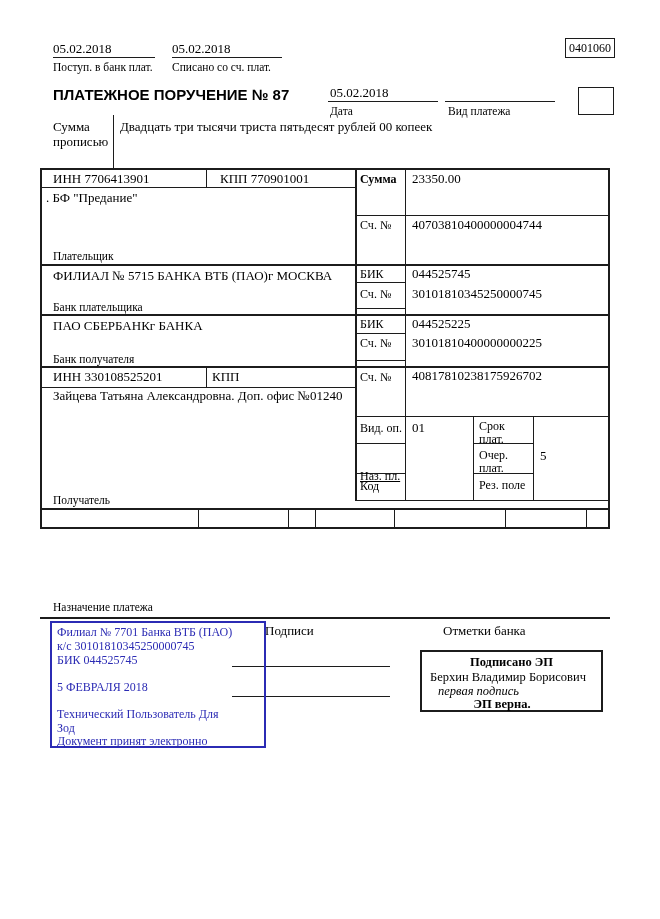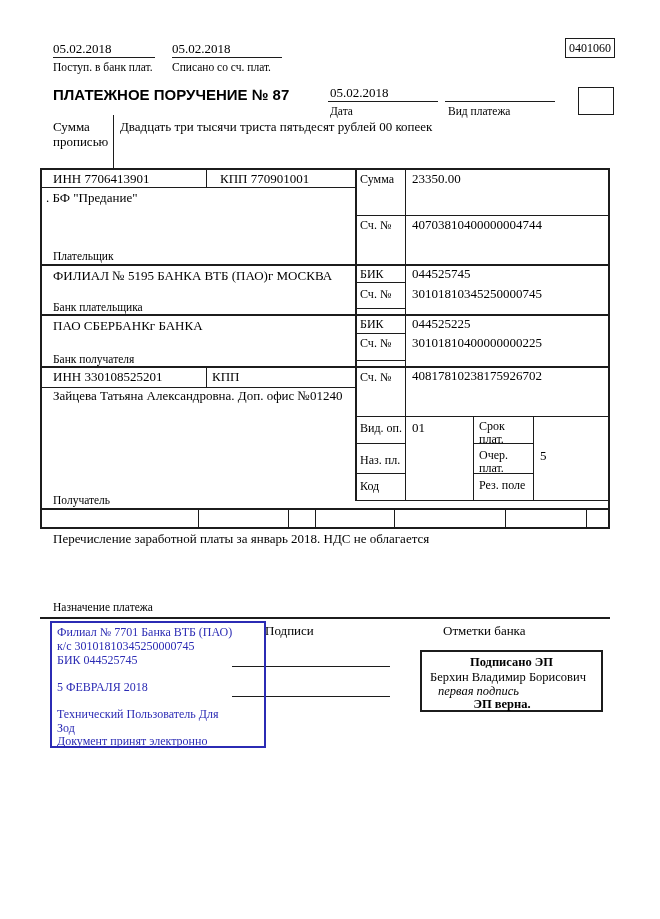--- a/index.html
+++ b/index.html
@@ -82,28 +82,28 @@
   <div class="vl" style="left:198px;top:508px;height:19px;"></div>
   <div class="vl" style="left:288px;top:508px;height:19px;"></div>
   <div class="vl" style="left:315px;top:508px;height:19px;"></div>
   <div class="vl" style="left:394px;top:508px;height:19px;"></div>
   <div class="vl" style="left:505px;top:508px;height:19px;"></div>
   <div class="vl" style="left:586px;top:508px;height:19px;"></div>
   <div class="hl2" style="left:40px;top:527px;width:570px;"></div>
 
   <div class="t" style="left:53px;top:172px;">ИНН 7706413901</div>
   <div class="t" style="left:212px;top:172px;margin-left:8px;">КПП 770901001</div>
-  <div class="t cell" style="left:360px;top:173px;">Сумма</div>
+  <div class="t cell" style="left:360px;top:173px;font-weight:bold;">Сумма</div>
   <div class="t" style="left:412px;top:172px;">23350.00</div>
   <div class="t" style="left:46px;top:191px;">. БФ "Предание"</div>
   <div class="t cell" style="left:360px;top:219px;">Сч. №</div>
   <div class="t" style="left:412px;top:218px;">40703810400000004744</div>
   <div class="t sm" style="left:53px;top:250px;">Плательщик</div>
 
-  <div class="t" style="left:53px;top:269px;">ФИЛИАЛ № 5195 БАНКА ВТБ (ПАО)г МОСКВА</div>
+  <div class="t" style="left:53px;top:269px;">ФИЛИАЛ № 5715 БАНКА ВТБ (ПАО)г МОСКВА</div>
   <div class="t cell" style="left:360px;top:268px;">БИК</div>
   <div class="t" style="left:412px;top:267px;">044525745</div>
   <div class="t cell" style="left:360px;top:288px;">Сч. №</div>
   <div class="t" style="left:412px;top:287px;">30101810345250000745</div>
   <div class="t sm" style="left:53px;top:301px;text-align:center;">Банк плательщика</div>
 
   <div class="t" style="left:53px;top:319px;">ПАО СБЕРБАНКг БАНКА</div>
   <div class="t cell" style="left:360px;top:318px;">БИК</div>
   <div class="t" style="left:412px;top:317px;">044525225</div>
   <div class="t cell" style="left:360px;top:337px;">Сч. №</div>
@@ -112,28 +112,27 @@
 
   <div class="t" style="left:53px;top:370px;">ИНН 330108525201</div>
   <div class="t" style="left:212px;top:370px;">КПП</div>
   <div class="t cell" style="left:360px;top:371px;">Сч. №</div>
   <div class="t" style="left:412px;top:369px;">40817810238175926702</div>
   <div class="t" style="left:53px;top:389px;">Зайцева Татьяна Александровна. Доп. офис №01240</div>
 
   <div class="t cell" style="left:360px;top:422px;">Вид. оп.</div>
   <div class="t" style="left:412px;top:421px;">01</div>
   <div class="t cell wrap" style="left:479px;top:420px;width:44px;">Срок плат.</div>
-  <div class="t cell" style="left:360px;top:454px;">Наз. пл.</div>
+  <div class="t cell" style="left:360px;top:470px;text-decoration:underline;">Наз. пл.</div>
   <div class="t cell wrap" style="left:479px;top:449px;width:44px;">Очер. плат.</div>
   <div class="t" style="left:540px;top:449px;">5</div>
   <div class="t cell" style="left:360px;top:480px;">Код</div>
   <div class="t cell" style="left:479px;top:479px;">Рез. поле</div>
   <div class="t sm" style="left:53px;top:494px;">Получатель</div>
 
-  <div class="t" style="left:53px;top:532px;">Перечисление заработной платы за январь 2018. НДС не облагается</div>
   <div class="t sm" style="left:53px;top:601px;">Назначение платежа</div>
   <div class="hl2" style="left:40px;top:617px;width:570px;"></div>
 
   <div class="t" style="left:265px;top:624px;">Подписи</div>
   <div class="t" style="left:443px;top:624px;">Отметки банка</div>
 
   <div class="hl" style="left:232px;top:666px;width:158px;"></div>
   <div class="hl" style="left:232px;top:696px;width:158px;"></div>
 
   <div class="bluebox" style="left:50px;top:621px;width:216px;height:127px;">

